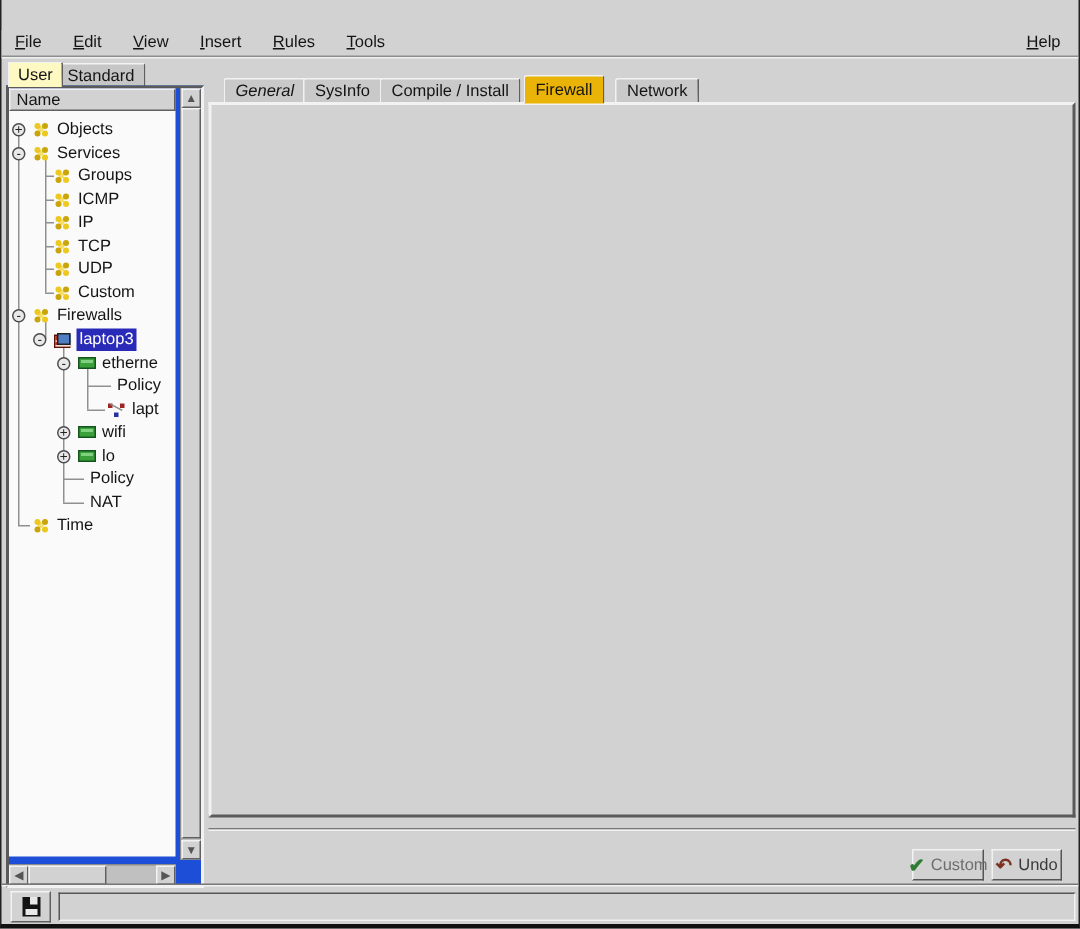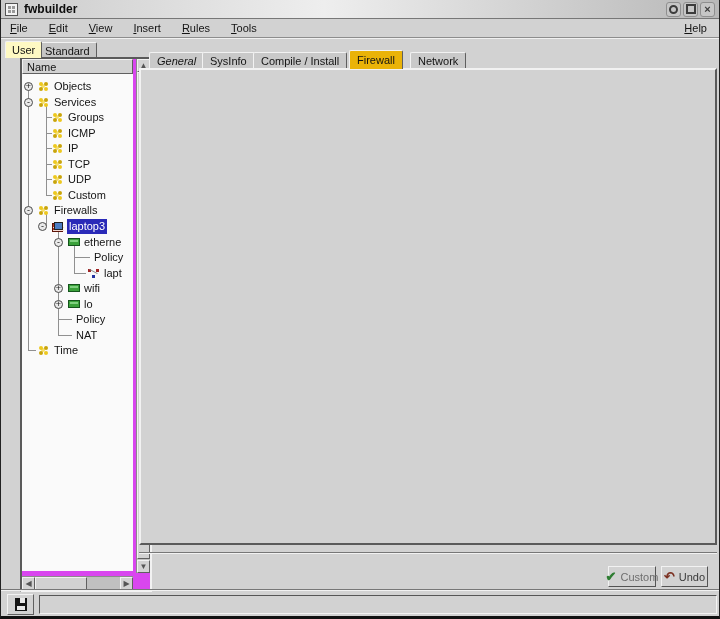--- a/index.html
+++ b/index.html
@@ -68,23 +68,23 @@
     align-items:center;padding-left:9px;box-sizing:border-box;border-bottom:1px solid #8d8d8d;
     box-shadow:0 1px 0 #f0f0f0;}
   .menu-item{white-space:nowrap;}
   .menu-item u, .accel{text-decoration:underline;}
   #menu-help{margin-left:auto;padding-right:12px;}
   
   .sbtab{position:absolute;height:17px;padding:2px 6px 0 6px;box-sizing:border-box;
      border-top:1px solid #f2f2f2;border-left:1px solid #f2f2f2;border-right:1px solid #5f5f5f;
      border-radius:2px 2px 0 0;background:#fef9c3;}
   .sbtab.inactive{background:#c6c6c6;height:16px;top:42px;}
-  #treeframe{position:absolute;left:19px;top:57px;width:128px;height:531px;
+  #treeframe{position:absolute;left:3px;top:57px;width:128px;height:531px;
      border-top:2px solid #5a5a5a;border-left:2px solid #5a5a5a;
-     border-bottom:2px solid #f2f2f2;border-right:2px solid #f2f2f2;background:#d946ef;}
+     border-bottom:2px solid #f2f2f2;border-right:2px solid #f2f2f2;background:#1d4ed8;}
   #treehead{position:absolute;left:0;top:0;width:111px;height:15px;box-sizing:border-box;padding:1px 0 0 4px;}
   #treeview{position:absolute;left:0;top:15px;width:111px;height:497px;background:#fafafa;overflow:hidden;}
   .trow{position:absolute;left:0;height:15px;width:111px;line-height:15px;}
   .tlabel{position:absolute;top:0;white-space:nowrap;padding:0 2px;}
   .tlabel.sel{background:#2a2ab8;color:#fff;}
   .exp{position:absolute;top:3px;width:9px;height:9px;border:1px solid #4c4c4c;border-radius:50%;
        background:#e9e9e9;box-sizing:border-box;text-align:center;}
   .exp i{font-style:normal;font-size:9px;line-height:7px;display:block;color:#222;}
   .ticon{position:absolute;top:2px;width:13px;height:11px;}
   .icon-obj::before{content:'';position:absolute;left:1px;top:1px;width:4px;height:4px;border-radius:50%;
@@ -137,35 +137,20 @@
      border-bottom:1px solid #545454;border-right:1px solid #545454;background:#d2d2d2;}
   .pushbtn .txt{color:#6e6e6e;}
   .icon-check{color:#2e7d32;font-size:13px;font-weight:bold;}
   .icon-undo{color:#7c3122;font-size:13px;font-weight:bold;}
 </style>
 </head>
 <body>
 
 <div id="win">
 
-  <div id="titlebar">
-    <div id="appicon"></div>
-    <div id="wtitle">fwbuilder</div>
-    <div id="wbuttons">
-      <div class="wbtn">
-          <span class="ring"></span>
-        </div>
-      <div class="wbtn">
-          <span class="sq"></span>
-        </div>
-      <div class="wbtn x">
-          <span>×</span>
-        </div>
-    </div>
-  </div>
 
   <div id="menubar">
     <span class="menu-item"><span class="accel">F</span><span>ile</span></span>
     <span class="menu-item"><span class="accel">E</span><span>dit</span></span>
     <span class="menu-item"><span class="accel">V</span><span>iew</span></span>
     <span class="menu-item"><span class="accel">I</span><span>nsert</span></span>
     <span class="menu-item"><span class="accel">R</span><span>ules</span></span>
     <span class="menu-item"><span class="accel">T</span><span>ools</span></span>
     <span class="menu-item" id="menu-help"><span class="accel">H</span><span>elp</span></span>
   </div>

